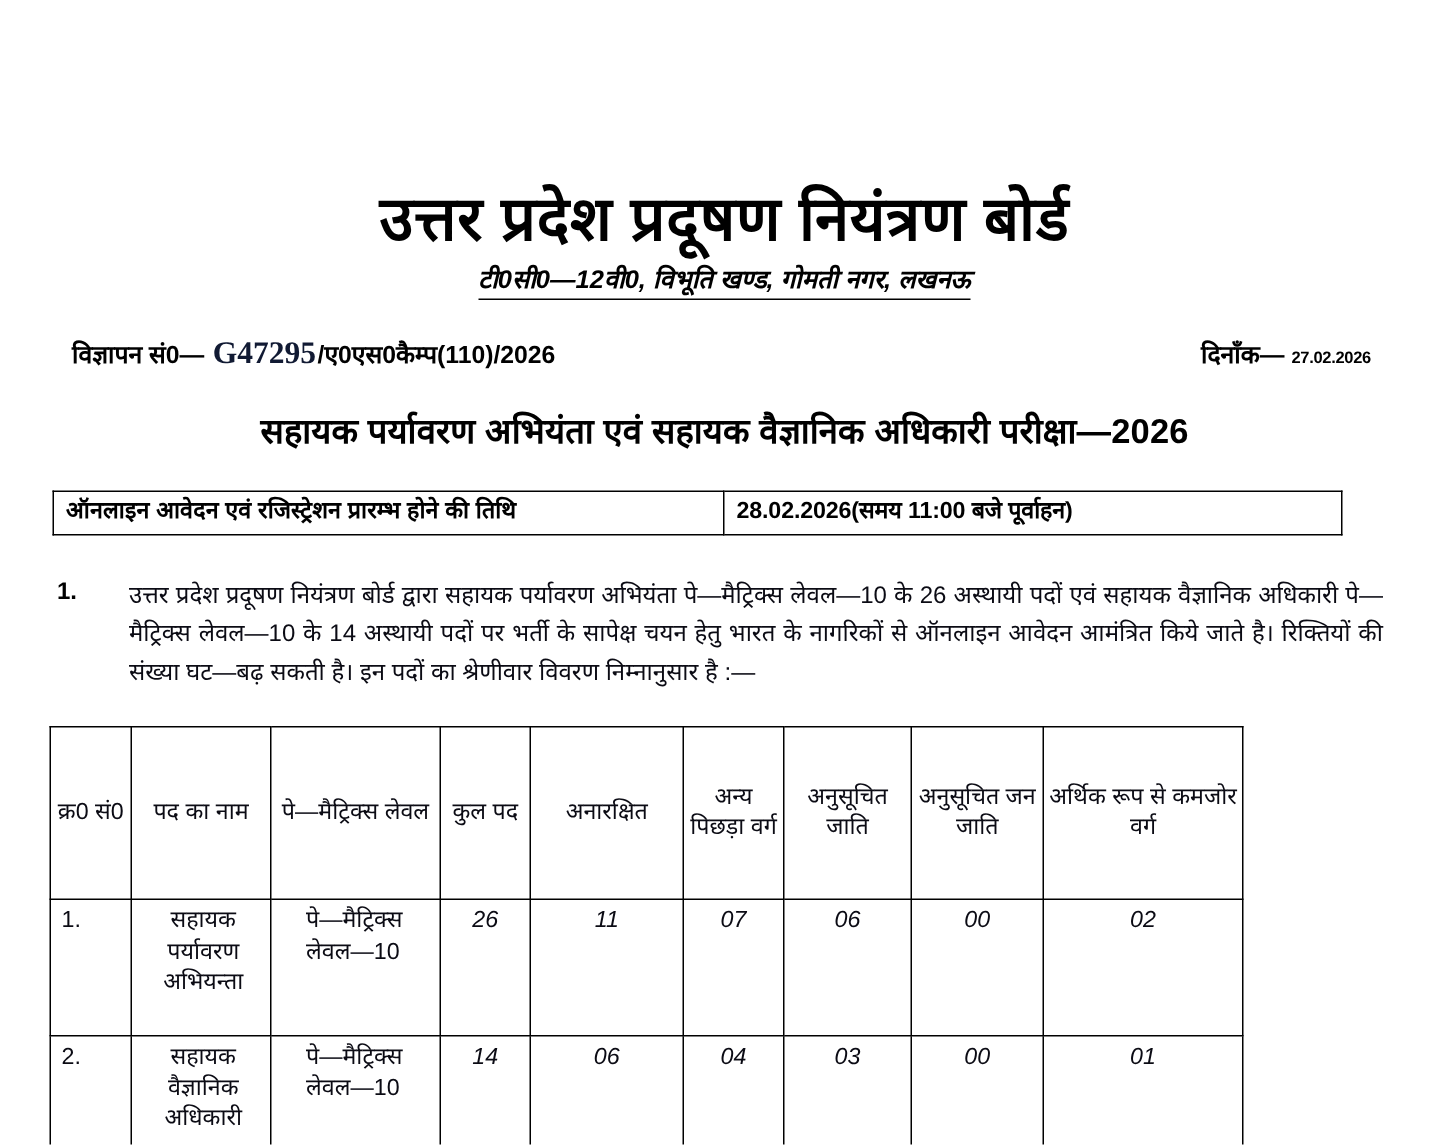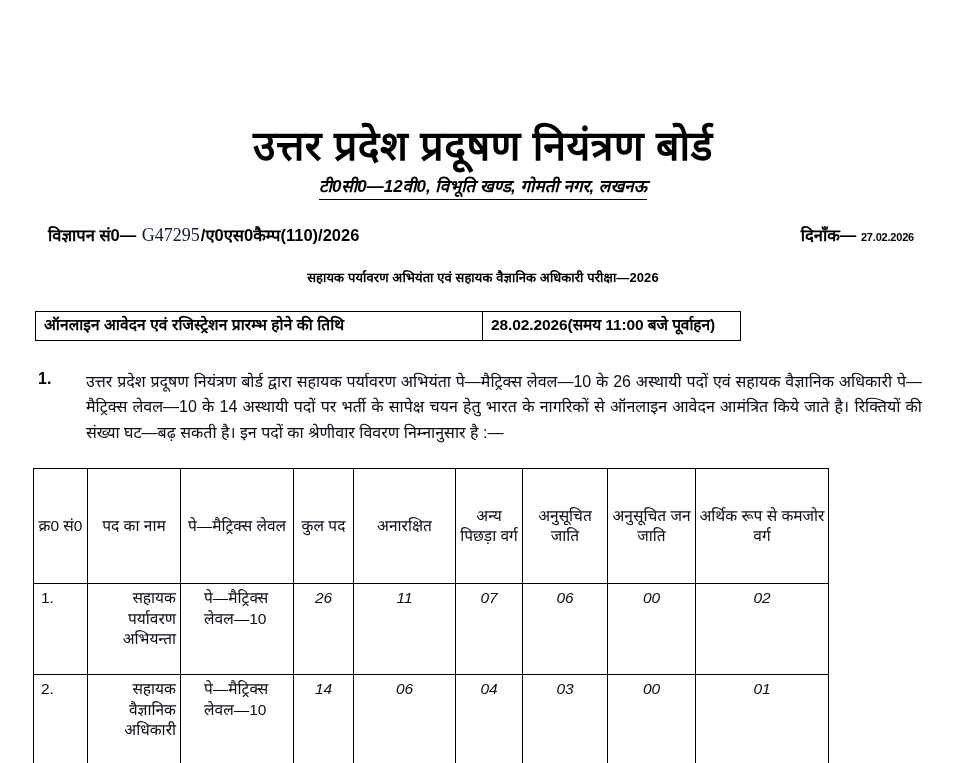--- a/index.html
+++ b/index.html
@@ -55,43 +55,43 @@
     align-items: baseline;
     margin-top: 23px;
     padding: 0 22px 0 18px;
     font-size: 16.5px;
     font-weight: 700;
     color: #000;
   }
   .adv-left { white-space: nowrap; }
   .adv-code {
     font-family: "Liberation Serif", "DejaVu Serif", serif;
-    font-weight: 400;
-    font-size: 18px;
+    font-weight: 700;
+    font-size: 21px;
     color: #111a33;
     padding: 0 1px;
     margin-top: 48px;
   }
   .adv-spacer { flex: 1 1 auto; }
   .adv-right { white-space: nowrap; }
   .adv-date { font-size: 11px; font-weight: 700; letter-spacing: -0.2px; }
 
   .exam-title {
     text-align: center;
-    font-size: 13px;
+    font-size: 23px;
     font-weight: 700;
     margin-top: 22px;
     color: #000;
     letter-spacing: 0.1px;
   }
 
   
   .dates-table {
     margin: 25px 0 12px 5px;
-    width: 706px;
+    width: 860px;
     border-collapse: collapse;
     table-layout: fixed;
   }
   .dates-table td {
     border: 1.4px solid #000;
     padding: 3px 8px 4px 8px;
     font-size: 15.5px;
     font-weight: 700;
     line-height: 1.25;
     height: 21px;
@@ -149,21 +149,21 @@
   .vac-table thead th {
     height: 106px;
     text-align: center;
     vertical-align: middle;
     padding: 4px 3px;
   }
   .vac-table tbody td {
     height: 82px;
   }
   .vac-table td.c-sno { text-align: left;  padding-left: 7px; }
-  .vac-table td.c-name { text-align: right; padding-left: 7px; }
+  .vac-table td.c-name { text-align: center; padding-left: 7px; }
   .vac-table td.c-level { text-align: left; padding-left: 23px; }
   .vac-table td.c-num  { text-align: center; font-style: italic; }
 
   .col-sno    { width: 54px; }
   .col-name   { width: 93px; }
   .col-level  { width: 113px; }
   .col-total  { width: 60px; }
   .col-unres  { width: 102px; }
   .col-obc    { width: 67px; }
   .col-sc     { width: 85px; }

